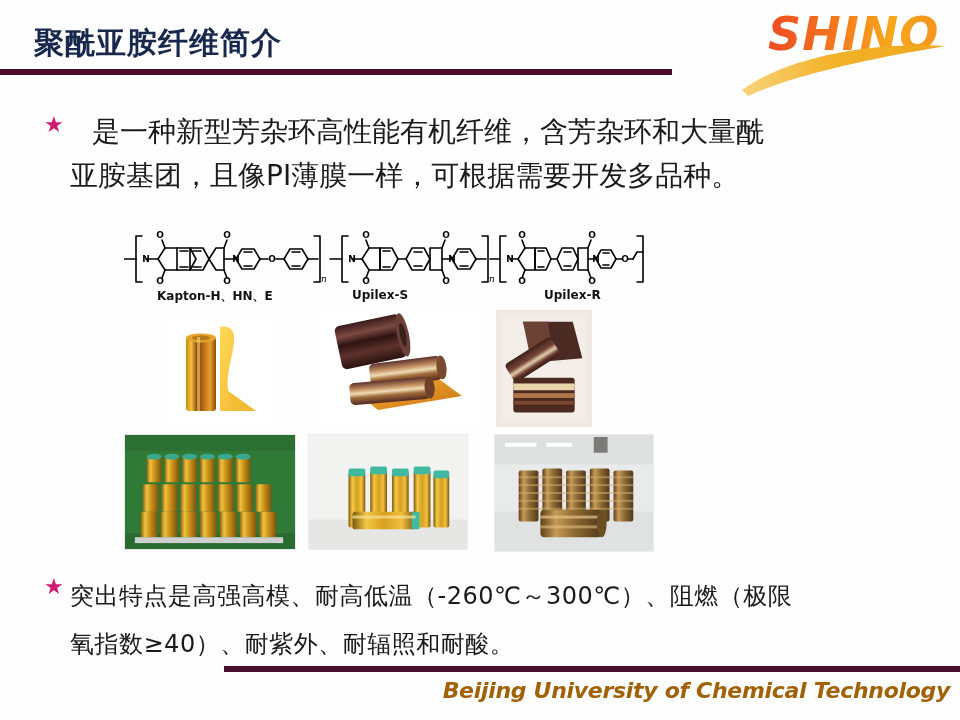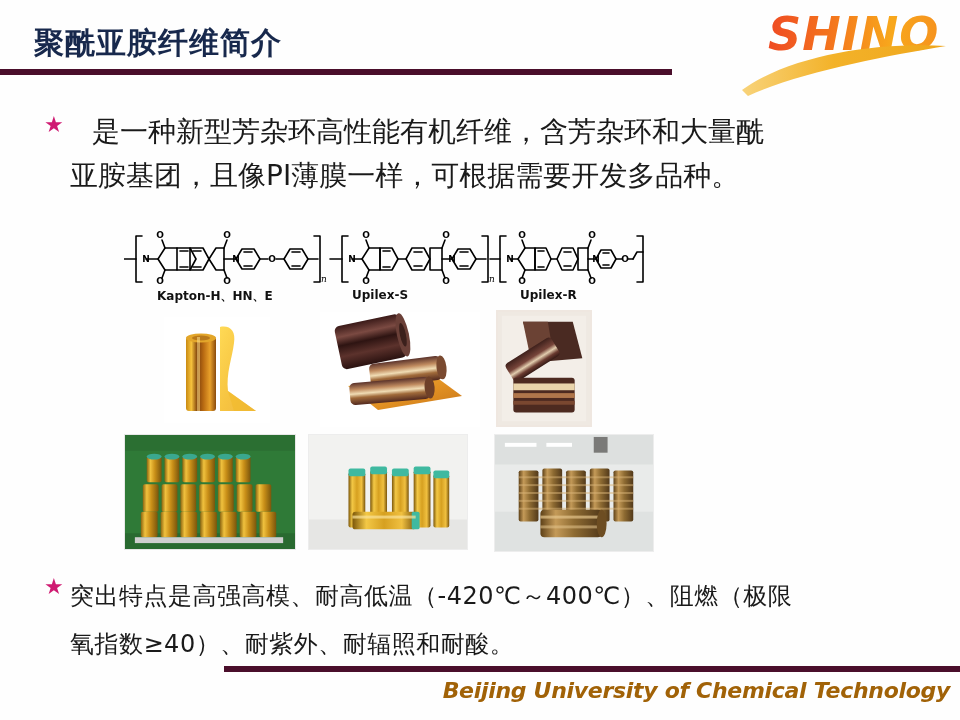--- a/index.html
+++ b/index.html
@@ -106,21 +106,21 @@
   .struct-label {
     position: absolute;
     font-size: 12px;
     font-weight: bold;
     color: #111;
     white-space: nowrap;
     font-family: "DejaVu Sans", "Liberation Sans", sans-serif;
   }
   #lbl-kapton { left: 33px; top: 0; }
   #lbl-upilex-s { left: 228px; top: 0; }
-  #lbl-upilex-r { left: 396px; top: 0; }
+  #lbl-upilex-r { left: 420px; top: 0; }
 
   
   .photo {
     position: absolute;
     overflow: hidden;
     background: #fff;
   }
 
   
   #photo-film-1 { left: 164px; top: 317px; width: 106px; height: 106px; }
@@ -558,19 +558,19 @@
         <rect x="46" y="76" width="62" height="28" rx="4" fill="url(#bob3)"></rect>
         <rect x="46" y="82" width="62" height="3" fill="#e4c48c" opacity="0.7"></rect>
         <rect x="46" y="92" width="62" height="3" fill="#e4c48c" opacity="0.55"></rect>
         <ellipse cx="108" cy="90" rx="5" ry="14" fill="#6d4d22"></ellipse>
       </g>
     </svg>
   </div>
 
   <div class="bullet-block" id="bullet-2">
     <span class="bullet-star">★</span>
-    <span class="bullet-text">突出特点是高强高模、耐高低温（-420℃～400℃）、阻燃（极限氧指数≥40）、耐紫外、耐辐照和耐酸。</span>
+    <span class="bullet-text">突出特点是高强高模、耐高低温（-260℃～300℃）、阻燃（极限氧指数≥40）、耐紫外、耐辐照和耐酸。</span>
   </div>
 
   <div class="footer-rule"></div>
   <div class="footer-text">Beijing University of Chemical Technology</div>
 
 </div>
 
 </body></html>

